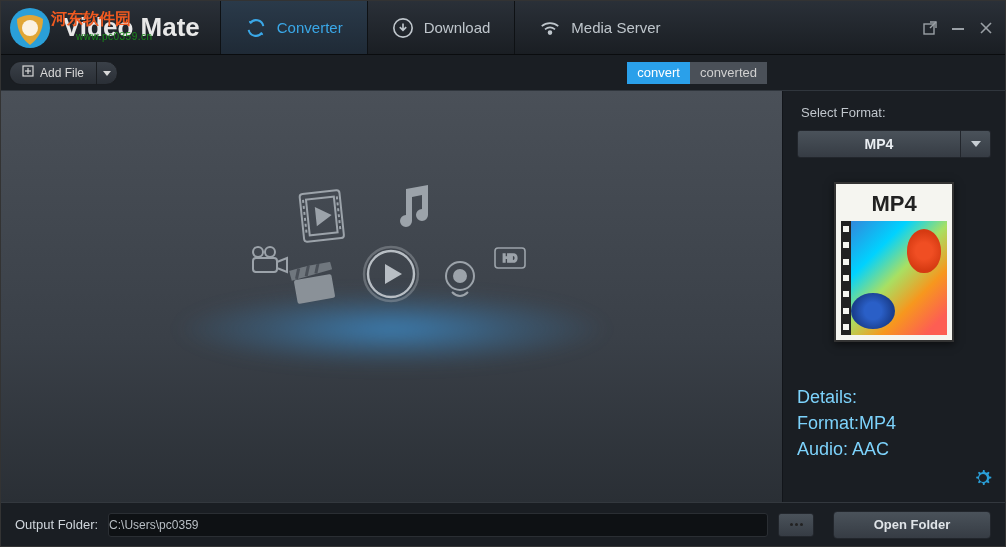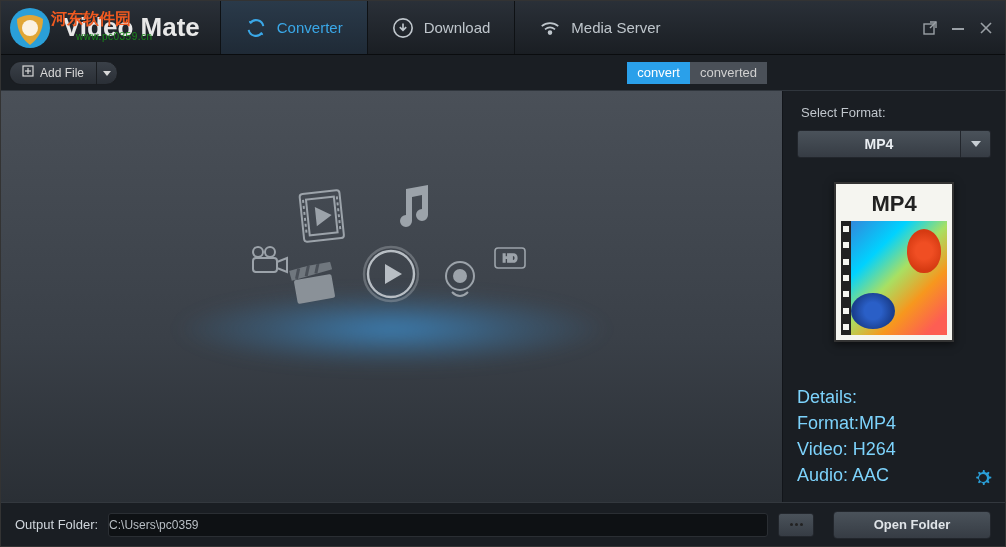--- a/index.html
+++ b/index.html
@@ -249,21 +249,20 @@
             <span></span>
             <span></span>
             <span></span>
           </div>
       </div>
     </div>
 
     <div class="details">
       <div>Details:</div>
       <div>Format:MP4</div>
-      <div>Video: H264</div>
       <div>Audio: AAC</div>
     </div>
 
     <div class="gear">
       <svg width="20" height="20" viewBox="0 0 20 20" fill="#2a9fd8">
           <path d="M10 6 a4 4 0 1 0 0.01 0 M10 2 l1.5 0 .4 2 1.8.8 1.8-1 1 1-1 1.8.8 1.8 2 .4 0 1.5-2 .4-.8 1.8 1 1.8-1 1-1.8-1-1.8.8-.4 2-1.5 0-.4-2-1.8-.8-1.8 1-1-1 1-1.8-.8-1.8-2-.4 0-1.5 2-.4.8-1.8-1-1.8 1-1 1.8 1 1.8-.8Z"></path>
         </svg>
     </div>
   </div>
 </div>

